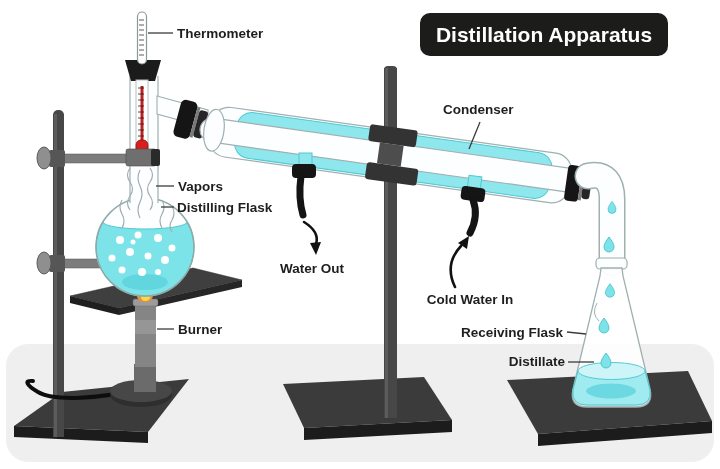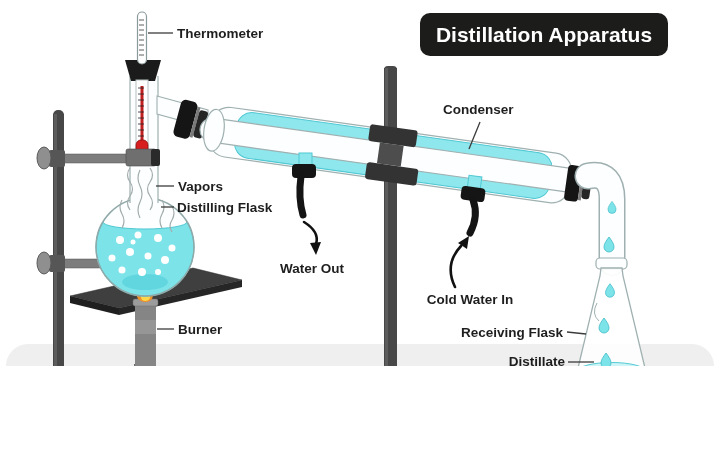--- a/index.html
+++ b/index.html
@@ -3,21 +3,21 @@
 <meta charset="utf-8">
 <style>
   :root{
     --liquid-cyan:#7ce3e9; --condenser-cyan:#8ee7ed; --cyan-edge:#4fc8d2;
     --stand-dark:#3b3b3b; --stand-front:#1c1c1c; --rod-gray:#474747;
     --black-parts:#151515; --flame-orange:#ef8f2b; --flame-yellow:#ffd84a;
     --mercury-red:#d81f1f; --title-bg:#1c1c1a; --title-text:#ffffff;
     --surface-gray:#efefef; --label-ink:#1e1e1e; --glass-stroke:#9fb0b0;
   }
   html,body{margin:0;padding:0;background:#fff;}
-  .stage{width:720px;height:366px;position:relative;background:#fff;overflow:hidden;
+  .stage{width:720px;height:469px;position:relative;background:#fff;overflow:hidden;
          font-family:"Liberation Sans",sans-serif;}
   svg{display:block;}
   .lbl{font-family:"Liberation Sans",sans-serif;font-weight:bold;font-size:13.5px;fill:var(--label-ink);}
   .title-text{font-family:"Liberation Sans",sans-serif;font-weight:bold;font-size:21px;fill:var(--title-text);}
   .leader{stroke:#3c3c3c;stroke-width:1.3;fill:none;}
   .arrow{stroke:#111;stroke-width:2.6;fill:none;stroke-linecap:round;}
   .glass{fill:#fdfeff;stroke:var(--glass-stroke);stroke-width:1.2;}
   .cyan{fill:var(--condenser-cyan);stroke:var(--cyan-edge);stroke-width:1;}
   .blackpart{fill:var(--black-parts);}
   .basetop{fill:var(--stand-dark);}

